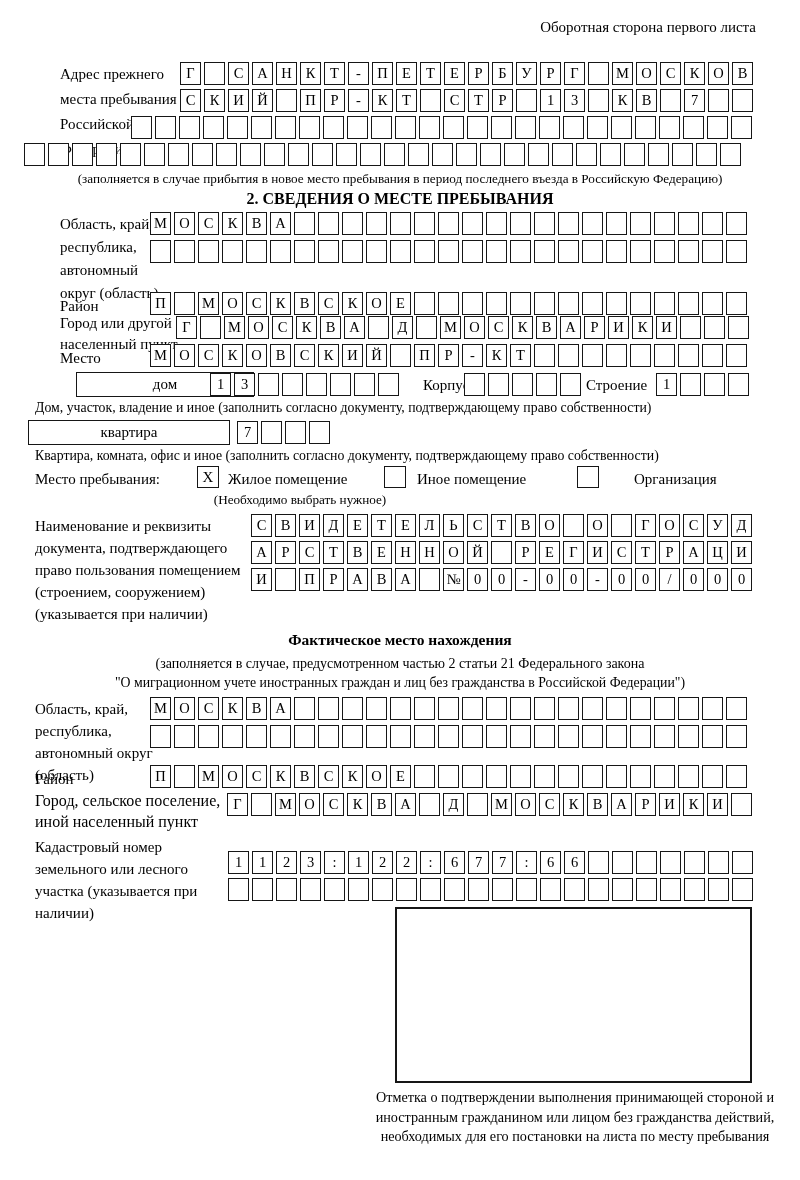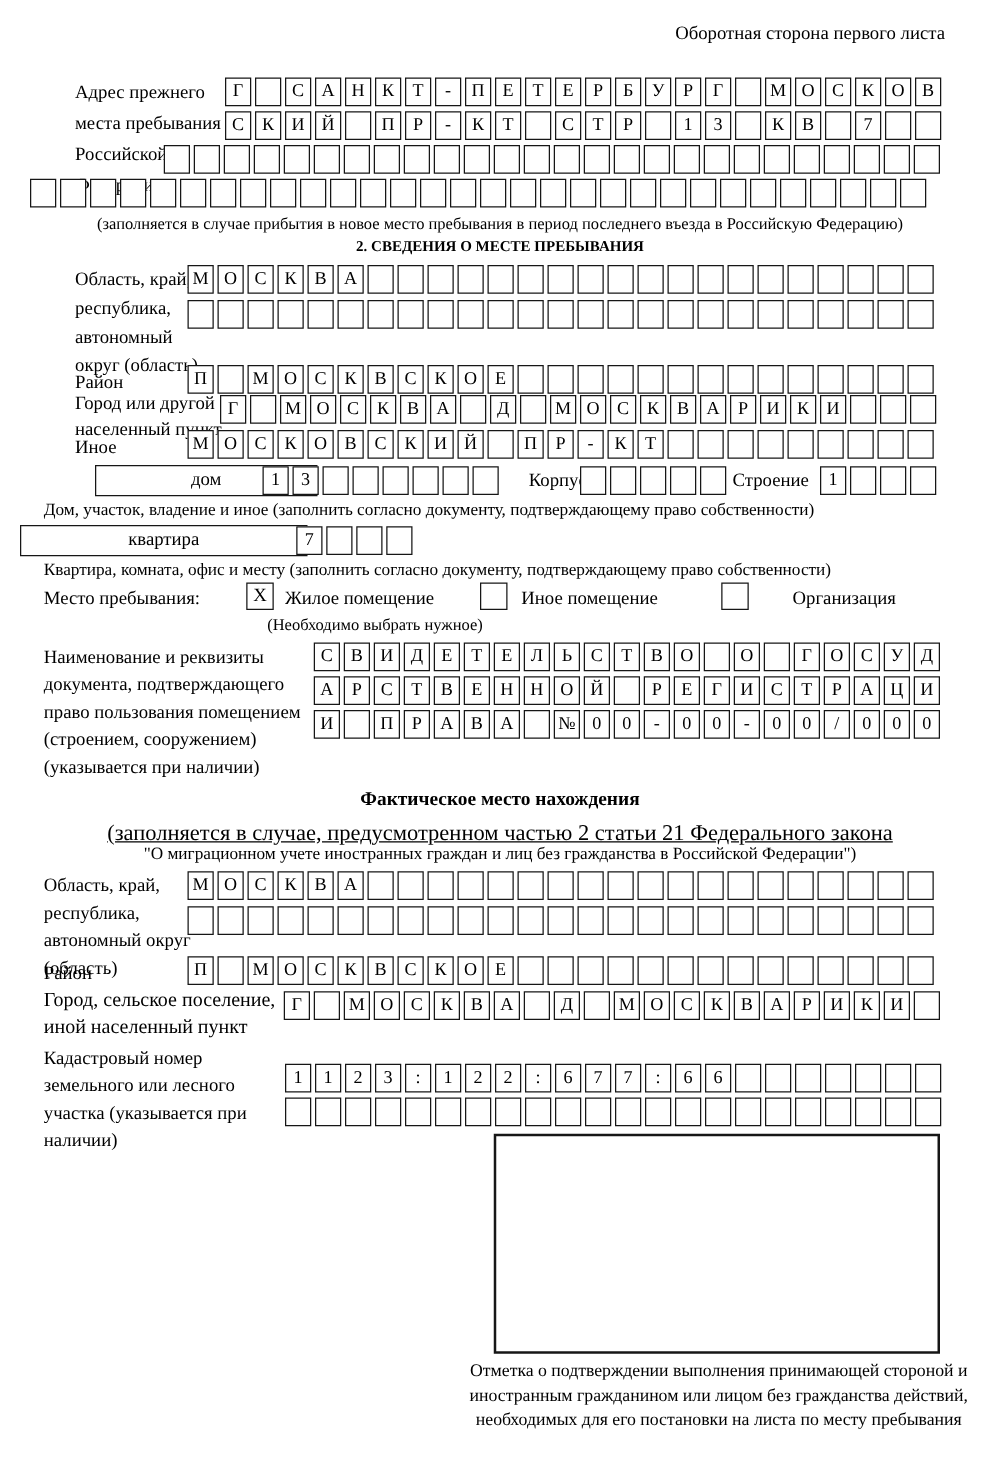--- a/index.html
+++ b/index.html
@@ -145,21 +145,21 @@
     <span class="cell"></span>
     <span class="cell"></span>
     <span class="cell"></span>
     <span class="cell"></span>
     <span class="cell"></span>
     <span class="cell"></span>
     <span class="cell"></span>
   </div>
 <div class="abs caption center" style="top:171px;">(заполняется в случае прибытия в новое место пребывания в период последнего въезда в Российскую Федерацию)</div>
 
-<div class="abs center bold" style="top:190px;font-size:12px;">2. СВЕДЕНИЯ О МЕСТЕ ПРЕБЫВАНИЯ</div>
+<div class="abs center bold" style="top:190px;font-size:16px;">2. СВЕДЕНИЯ О МЕСТЕ ПРЕБЫВАНИЯ</div>
 
 <div class="abs lbl" style="top:213px;left:60px;width:108px;line-height:23px;">Область, край, республика, автономный округ (область)</div>
 <div class="abs cellrow" style="top:212px;left:150px;">
     <span class="cell">М</span>
     <span class="cell">О</span>
     <span class="cell">С</span>
     <span class="cell">К</span>
     <span class="cell">В</span>
     <span class="cell">А</span>
     <span class="cell"></span>
@@ -260,21 +260,21 @@
     <span class="cell">А</span>
     <span class="cell">Р</span>
     <span class="cell">И</span>
     <span class="cell">К</span>
     <span class="cell">И</span>
     <span class="cell"></span>
     <span class="cell"></span>
     <span class="cell"></span>
   </div>
 
-<div class="abs lbl" style="top:347px;left:60px;">Иное</div>
+<div class="abs lbl" style="top:347px;left:60px;">Место</div>
 <div class="abs cellrow" style="top:344px;left:150px;">
     <span class="cell">М</span>
     <span class="cell">О</span>
     <span class="cell">С</span>
     <span class="cell">К</span>
     <span class="cell">О</span>
     <span class="cell">В</span>
     <span class="cell">С</span>
     <span class="cell">К</span>
     <span class="cell">И</span>
@@ -317,28 +317,28 @@
   </div>
 <div class="abs lbl" style="top:374px;left:586px;">Строение</div>
 <div class="abs cellrow" style="top:373px;left:656px;">
     <span class="cell">1</span>
     <span class="cell"></span>
     <span class="cell"></span>
     <span class="cell"></span>
   </div>
 <div class="abs" style="top:400px;left:35px;font-size:13.8px;">Дом, участок, владение и иное (заполнить согласно документу, подтверждающему право собственности)</div>
 
-<div class="abs bigfield" style="top:420px;left:16px;width:230px;">квартира</div>
+<div class="abs bigfield" style="top:420px;left:28px;width:202px;">квартира</div>
 <div class="abs cellrow" style="top:421px;left:237px;">
     <span class="cell">7</span>
     <span class="cell"></span>
     <span class="cell"></span>
     <span class="cell"></span>
   </div>
-<div class="abs" style="top:448px;left:35px;font-size:13.8px;">Квартира, комната, офис и месту (заполнить согласно документу, подтверждающему право собственности)</div>
+<div class="abs" style="top:448px;left:35px;font-size:13.8px;">Квартира, комната, офис и иное (заполнить согласно документу, подтверждающему право собственности)</div>
 
 <div class="abs lbl" style="top:468px;left:35px;">Место пребывания:</div>
 <div class="abs checkbox" style="top:466px;left:197px;">X</div>
 <div class="abs lbl" style="top:468px;left:228px;">Жилое помещение</div>
 <div class="abs checkbox" style="top:466px;left:384px;"></div>
 <div class="abs lbl" style="top:468px;left:417px;">Иное помещение</div>
 <div class="abs checkbox" style="top:466px;left:577px;"></div>
 <div class="abs lbl" style="top:468px;left:634px;">Организация</div>
 <div class="abs caption" style="top:492px;left:100px;width:400px;text-align:center;">(Необходимо выбрать нужное)</div>
 
@@ -407,21 +407,21 @@
     <span class="cell">-</span>
     <span class="cell">0</span>
     <span class="cell">0</span>
     <span class="cell">/</span>
     <span class="cell">0</span>
     <span class="cell">0</span>
     <span class="cell">0</span>
   </div>
 
 <div class="abs center bold" style="top:631px;font-size:15.5px;">Фактическое место нахождения</div>
-<div class="abs center" style="top:656px;font-size:18px;text-decoration:underline;">(заполняется в случае, предусмотренном частью 2 статьи 21 Федерального закона</div>
+<div class="abs center" style="top:656px;font-size:14px;">(заполняется в случае, предусмотренном частью 2 статьи 21 Федерального закона</div>
 <div class="abs center" style="top:675px;font-size:13.8px;">"О миграционном учете иностранных граждан и лиц без гражданства в Российской Федерации")</div>
 
 <div class="abs lbl" style="top:698px;left:35px;width:135px;">Область, край, республика, автономный округ (область)</div>
 <div class="abs cellrow" style="top:697px;left:150px;">
     <span class="cell">М</span>
     <span class="cell">О</span>
     <span class="cell">С</span>
     <span class="cell">К</span>
     <span class="cell">В</span>
     <span class="cell">А</span>

